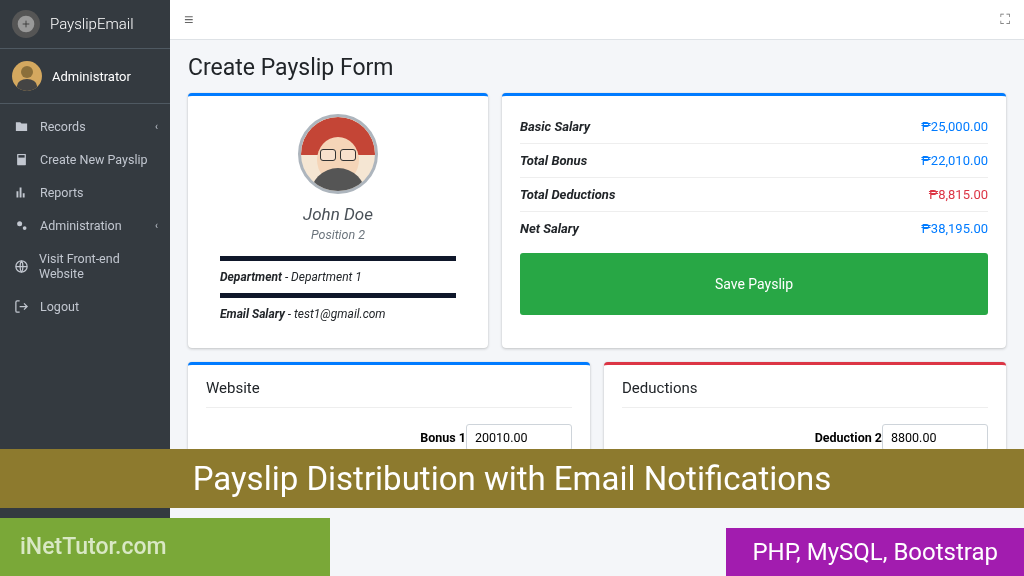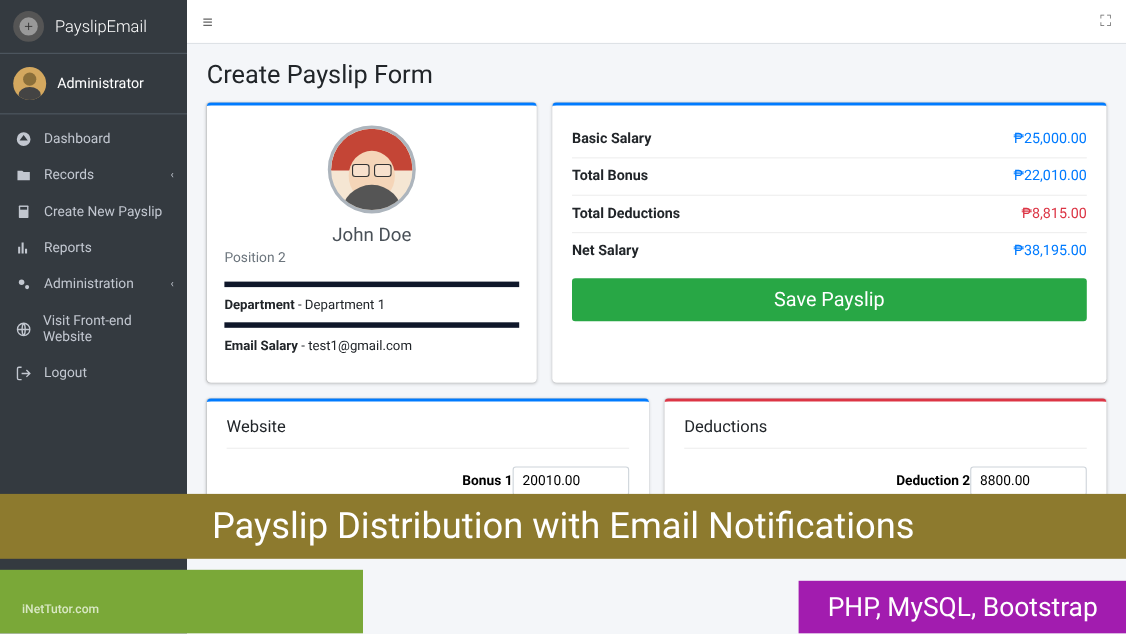--- a/index.html
+++ b/index.html
@@ -27,49 +27,49 @@
     .expand-icon { cursor: pointer; font-size: 14px; color: #666; }
     
     .main { position: absolute; left: 170px; top: 40px; right: 0; bottom: 0; padding: 14px 18px; overflow: hidden; }
     .page-title { font-size: 23px; font-weight: 400; color: #212529; margin-bottom: 12px; }
     
     .row { display: flex; gap: 14px; margin-bottom: 14px; }
     .panel { background: #fff; border-radius: 4px; box-shadow: 0 0 1px rgba(0,0,0,.125), 0 1px 3px rgba(0,0,0,.2); }
     .panel-blue { border-top: 3px solid #007bff; }
     .panel-red { border-top: 3px solid #dc3545; }
     
-    .profile-panel { width: 300px; padding: 18px 16px; }
+    .profile-panel { width: 300px; padding: 18px 32px; font-style: italic; }
     .profile-avatar { width: 80px; height: 80px; border-radius: 50%; margin: 0 auto 10px; border: 3px solid #adb5bd; overflow: hidden; position: relative; background: #f5e6d3; }
     .profile-avatar .hair { position: absolute; top: 0; left: 0; right: 0; height: 38px; background: #c44536; border-radius: 40px 40px 0 0; }
     .profile-avatar .face { position: absolute; top: 20px; left: 50%; transform: translateX(-50%); width: 42px; height: 46px; background: #f5d5b8; border-radius: 50%; }
     .profile-avatar .glasses { position: absolute; top: 32px; left: 50%; transform: translateX(-50%); width: 36px; height: 10px; display: flex; justify-content: space-between; }
     .profile-avatar .glasses::before, .profile-avatar .glasses::after { content: ""; width: 14px; height: 10px; border: 1.5px solid #333; border-radius: 3px; background: rgba(255,255,255,0.3); }
     .profile-avatar .body { position: absolute; bottom: -5px; left: 50%; transform: translateX(-50%); width: 56px; height: 28px; background: #555; border-radius: 28px 28px 0 0; }
     .profile-name { text-align: center; font-size: 17px; color: #495057; margin-bottom: 3px; }
-    .profile-pos { font-size: 12.5px; color: #6c757d; margin-bottom: 14px; }
+    .profile-pos { text-align: center; font-size: 12.5px; color: #6c757d; margin-bottom: 14px; }
     .profile-detail { font-size: 12px; padding: 9px 0; border-top: 5px solid #0f172a; color: #212529; }
     .profile-detail strong { font-weight: 700; }
     
     .summary-panel { flex: 1; padding: 14px 18px; }
     .summary-row { display: flex; justify-content: space-between; padding: 9px 0; border-bottom: 1px solid #eee; font-size: 13px; }
     .summary-row:last-of-type { border-bottom: none; }
-    .summary-label { font-weight: 700; color: #212529; }
+    .summary-label { font-weight: 700; color: #212529; font-style: italic; }
     .summary-value { color: #007bff; font-weight: 400; }
     .summary-value.neg { color: #dc3545; }
-    .save-btn { width: 100%; background: #28a745; color: #fff; border: none; padding: 9px; font-size: 18px; border-radius: 3px; cursor: pointer; margin-top: 8px; }
+    .save-btn { width: 100%; background: #28a745; color: #fff; border: none; padding: 23px; font-size: 14px; border-radius: 3px; cursor: pointer; margin-top: 8px; }
     
     .form-panel { padding: 14px 18px; }
     .form-panel-title { font-size: 15px; color: #212529; margin-bottom: 16px; font-weight: 400; border-bottom: 1px solid #eee; padding-bottom: 10px; }
     .form-row { display: flex; justify-content: flex-end; align-items: center; font-size: 12.5px; }
     .form-row label { font-weight: 700; }
     .form-row input { width: 106px; padding: 5px 8px; border: 1px solid #ced4da; border-radius: 3px; font-size: 12.5px; }
     
     .overlay-banner { position: absolute; left: 0; right: 0; bottom: 68px; background: #8d7a2e; color: #fff; text-align: center; font-size: 33px; padding: 10px 0; font-weight: 400; }
     .overlay-sub { position: absolute; right: 0; bottom: 0; background: #a21caf; color: #fff; font-size: 24px; padding: 10px 26px; font-weight: 400; }
-    .watermark { position: absolute; left: 20px; bottom: 16px; color: #d9e8c4; font-size: 11px; font-weight: 500; }
+    .watermark { position: absolute; left: 20px; bottom: 16px; color: #d9e8c4; font-size: 23px; font-weight: 500; }
     .bottom-green { position: absolute; left: 0; bottom: 0; width: 330px; height: 58px; background: #7aa838; }
   </style>
 </head>
 <body>
 
 <div class="sidebar">
   <div class="brand">
     <span class="brand-logo">
       <svg viewBox="0 0 24 24" fill="#999">
           <circle cx="12" cy="12" r="10"></circle>
@@ -79,28 +79,20 @@
     <span class="brand-name">PayslipEmail</span>
   </div>
   <div class="user-panel">
     <span class="user-avatar"></span>
     <span class="user-name">Administrator</span>
   </div>
   <ul class="nav">
     <li class="nav-item">
       <span class="nav-icon">
           <svg viewBox="0 0 24 24" width="15" height="15" fill="currentColor">
-            <path d="M12 2a10 10 0 100 20 10 10 0 000-20zm0 4l6 8H6l6-8z"></path>
-          </svg>
-        </span>
-      <span>Dashboard</span>
-    </li>
-    <li class="nav-item">
-      <span class="nav-icon">
-          <svg viewBox="0 0 24 24" width="15" height="15" fill="currentColor">
             <path d="M3 5h7l2 2h9v12H3z"></path>
           </svg>
         </span>
       <span>Records</span>
       <span class="chevron">‹</span>
     </li>
     <li class="nav-item">
       <span class="nav-icon">
           <svg viewBox="0 0 24 24" width="15" height="15" fill="currentColor">
             <rect x="5" y="3" width="14" height="18" rx="1"></rect>

